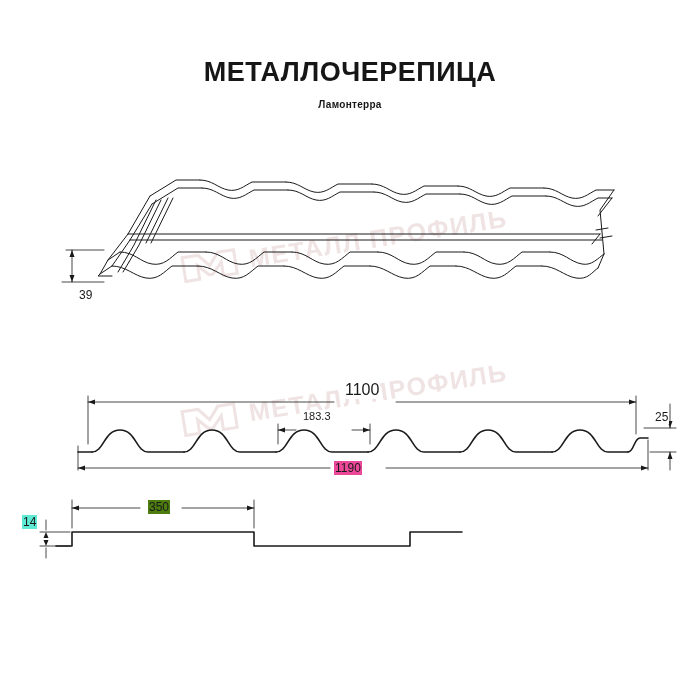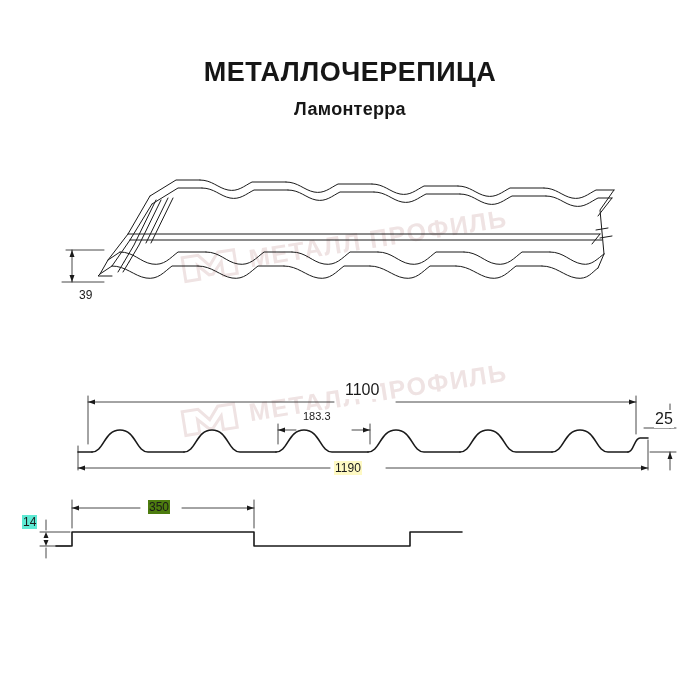--- a/index.html
+++ b/index.html
@@ -28,21 +28,21 @@
     text-align: center;
   }
   .title {
     font-size: 27px;
     font-weight: bold;
     letter-spacing: 0.5px;
     color: #161616;
     line-height: 1.1;
   }
   .subtitle {
-    font-size: 18px;
+    font-size: 10px;
     font-weight: bold;
     color: #161616;
     margin-top: 11px;
     letter-spacing: 0.3px;
   }
   .drawing {
     position: absolute;
     top: 0;
     left: 0;
   }
@@ -214,19 +214,19 @@
       
       
       
     </g>
   </svg>
 
   <div style="position:absolute; left:0; top:0; width:700px; height:524px; pointer-events:none;">
     <span style="position:absolute; left:78px; top:288px; font-size:12px; background:#fff; padding:0 1px;">39</span>
     <span style="position:absolute; left:344px; top:381px; font-size:16px; background:#fff; padding:0 1px;">1100</span>
     <span style="position:absolute; left:302px; top:410px; font-size:11px; background:#fff; padding:0 1px;">183.3</span>
-    <span style="position:absolute; left:334px; top:461px; font-size:12px; background:#fef9c3; padding:0 1px;">1190</span>
-    <span style="position:absolute; left:654px; top:410px; font-size:16px; background:#fff; padding:0 1px;">25</span>
+    <span style="position:absolute; left:334px; top:461px; font-size:12px; background:#ec4899; padding:0 1px;">1190</span>
+    <span style="position:absolute; left:654px; top:410px; font-size:12px; background:#fff; padding:0 1px;">25</span>
     <span style="position:absolute; left:148px; top:500px; font-size:12px; background:#4d7c0f; padding:0 1px;">350</span>
     <span style="position:absolute; left:22px; top:515px; font-size:12px; background:#5eead4; padding:0 1px;">14</span>
   </div>
 
 </div>
 
 </body></html>

